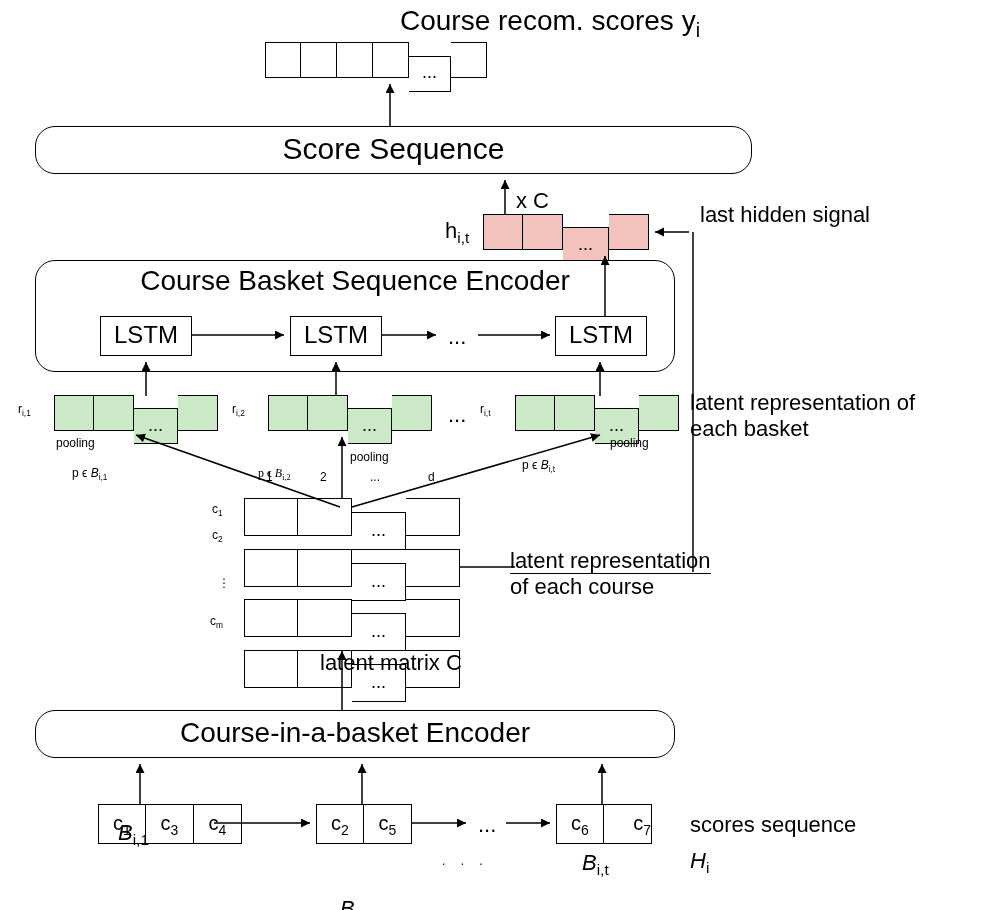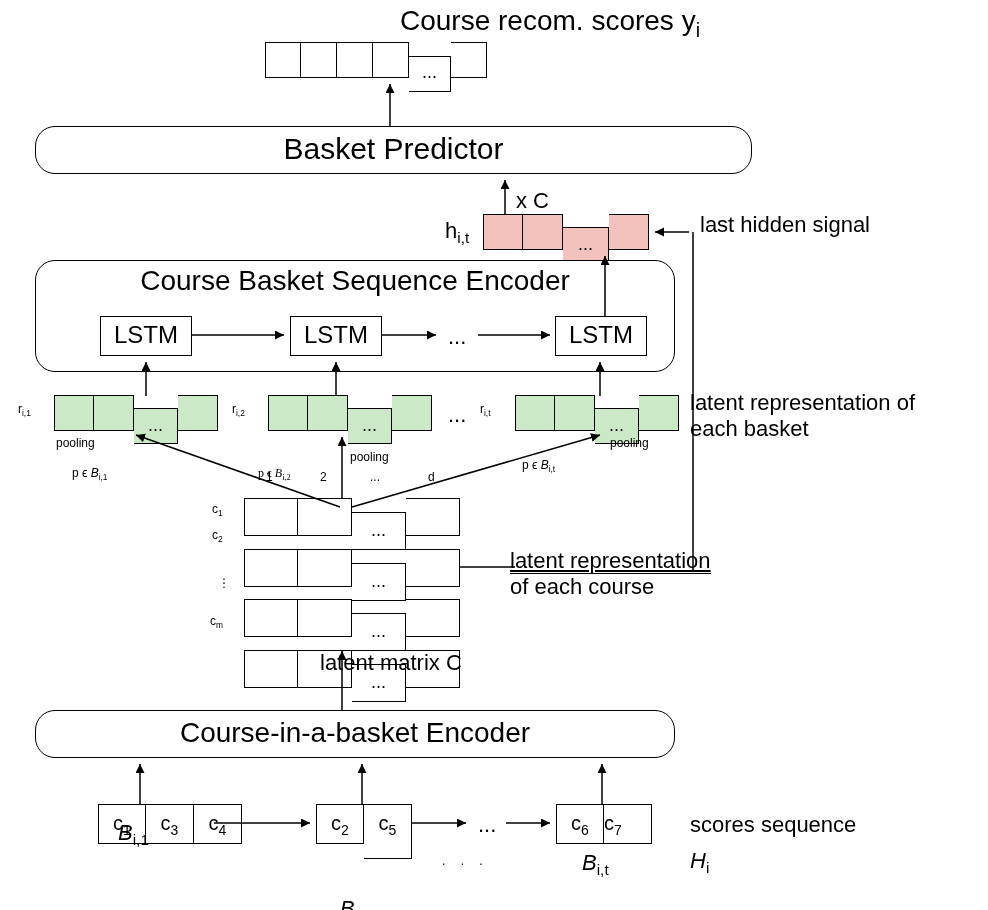--- a/index.html
+++ b/index.html
@@ -32,42 +32,42 @@
 <svg class="arrow" style="left:380px; top:78px;" width="20" height="48">
   <defs>
       <marker id="ah" markerWidth="8" markerHeight="8" refX="6" refY="3" orient="auto">
         <path d="M0,0 L6,3 L0,6 Z" fill="#000"></path>
       </marker>
     </defs>
   <line x1="10" y1="48" x2="10" y2="6" stroke="#000" stroke-width="1.5" marker-end="url(#ah)"></line>
 </svg>
 
 <div class="abs rounded-box" style="left:35px; top:126px; width:717px; height:48px;">
-  <div class="title" style="line-height:44px;font-size:30px;">Basket Predictor</div>
+  <div class="title" style="line-height:44px;font-size:30px;">Score Sequence</div>
 </div>
 
 <svg class="arrow" style="left:495px; top:174px;" width="20" height="40">
   <line x1="10" y1="40" x2="10" y2="6" stroke="#000" stroke-width="1.5" marker-end="url(#ah)"></line>
 </svg>
 
 <div class="abs label" style="left:516px; top:188px;">x  C</div>
 
 <div class="abs label" style="left:445px; top:218px;">
   <span>h</span><sub>i,t</sub>
 </div>
 
 <div class="abs" style="left:483px; top:214px;">
   <span class="cell red" style="width:40px;height:36px;"></span><span class="cell red" style="width:40px;height:36px;border-left:none;"></span><span class="cell red" style="width:46px;height:36px;border-left:none;text-align:center;font-size:18px;line-height:32px;">...</span><span class="cell red" style="width:40px;height:36px;border-left:none;"></span>
 </div>
 
 <svg class="arrow" style="left:649px; top:225px;" width="40" height="14">
   <line x1="40" y1="7" x2="6" y2="7" stroke="#000" stroke-width="1.5" marker-end="url(#ah)"></line>
 </svg>
 
-<div class="abs label" style="left:700px; top:212px;">last hidden signal</div>
+<div class="abs label" style="left:700px; top:202px;">last hidden signal</div>
 
 <div class="abs rounded-box" style="left:35px; top:260px; width:640px; height:112px;">
   <div class="title" style="margin-top:4px;font-size:28px;">Course Basket Sequence Encoder</div>
 </div>
 
 <div class="abs box" style="left:100px; top:316px; width:92px; height:40px; text-align:center; line-height:36px; font-size:24px;">LSTM</div>
 <div class="abs box" style="left:290px; top:316px; width:92px; height:40px; text-align:center; line-height:36px; font-size:24px;">LSTM</div>
 <div class="abs box" style="left:555px; top:316px; width:92px; height:40px; text-align:center; line-height:36px; font-size:24px;">LSTM</div>
 
 <svg class="arrow" style="left:192px; top:328px;" width="98" height="14">
@@ -151,21 +151,21 @@
   </div>
   <div style="margin-top:-1.5px;">
     <span class="cell" style="width:54px;height:38px;"></span><span class="cell" style="width:54px;height:38px;border-left:none;"></span><span class="cell" style="width:54px;height:38px;border-left:none;text-align:center;font-size:18px;line-height:34px;">...</span><span class="cell" style="width:54px;height:38px;border-left:none;"></span>
   </div>
   <div style="margin-top:-1.5px;">
     <span class="cell" style="width:54px;height:38px;"></span><span class="cell" style="width:54px;height:38px;border-left:none;"></span><span class="cell" style="width:54px;height:38px;border-left:none;text-align:center;font-size:18px;line-height:34px;">...</span><span class="cell" style="width:54px;height:38px;border-left:none;"></span>
   </div>
 </div>
 
 <div class="abs label" style="left:510px; top:548px; width:300px;">
-  <span style="border-bottom:1.5px solid #000;text-decoration:underline;">latent representation</span><br>of each course
+  <span style="border-bottom:1.5px solid #000;">latent representation</span><br>of each course
 </div>
 
 <svg class="arrow" style="left:460px; top:560px;" width="55" height="14">
     <line x1="0" y1="7" x2="55" y2="7" stroke="#000" stroke-width="1.5"></line>
   </svg>
 
 <svg class="arrow" style="left:686px; top:232px;" width="14" height="340">
   <line x1="7" y1="340" x2="7" y2="0" stroke="#000" stroke-width="1.5"></line>
 </svg>
 
@@ -187,25 +187,25 @@
   </svg>
 <svg class="arrow" style="left:592px; top:758px;" width="20" height="46">
     <line x1="10" y1="46" x2="10" y2="6" stroke="#000" stroke-width="1.5" marker-end="url(#ah)"></line>
   </svg>
 
 <div class="abs" style="left:70px; top:804px;padding-left:28px;">
   <span class="cell" style="width:48px;height:40px;text-align:center;line-height:36px;font-size:20px;"><span>c</span><sub>1</sub></span><span class="cell" style="width:48px;height:40px;border-left:none;text-align:center;line-height:36px;font-size:20px;"><span>c</span><sub>3</sub></span><span class="cell" style="width:48px;height:40px;border-left:none;text-align:center;line-height:36px;font-size:20px;"><span>c</span><sub>4</sub></span>
 </div>
 
 <div class="abs" style="left:316px; top:804px;">
-  <span class="cell" style="width:48px;height:40px;text-align:center;line-height:36px;font-size:20px;"><span>c</span><sub>2</sub></span><span class="cell" style="width:48px;height:55px;border-left:none;text-align:center;line-height:36px;font-size:20px;"><span>c</span><sub>5</sub></span>
+  <span class="cell" style="width:48px;height:40px;text-align:center;line-height:36px;font-size:20px;"><span>c</span><sub>2</sub></span><span class="cell" style="width:48px;height:40px;border-left:none;text-align:center;line-height:36px;font-size:20px;"><span>c</span><sub>5</sub></span>
 </div>
 
 <div class="abs" style="left:556px; top:804px;">
-  <span class="cell" style="width:48px;height:40px;text-align:center;line-height:36px;font-size:20px;"><span>c</span><sub>6</sub></span><span class="cell" style="width:48px;height:40px;border-left:none;text-align:left;line-height:36px;font-size:20px;"><span>c</span><sub>7</sub></span>
+  <span class="cell" style="width:48px;height:40px;text-align:center;line-height:36px;font-size:20px;"><span>c</span><sub>6</sub></span><span class="cell" style="width:48px;height:40px;border-left:none;text-align:right;line-height:36px;font-size:20px;"><span>c</span><sub>7</sub></span>
 </div>
 
 <svg class="arrow" style="left:214px; top:816px;" width="102" height="14">
     <line x1="0" y1="7" x2="96" y2="7" stroke="#000" stroke-width="1.5" marker-end="url(#ah)"></line>
   </svg>
 <svg class="arrow" style="left:412px; top:816px;" width="60" height="14">
     <line x1="0" y1="7" x2="54" y2="7" stroke="#000" stroke-width="1.5" marker-end="url(#ah)"></line>
   </svg>
 <div class="abs" style="left:478px; top:812px;font-size:22px;">...</div>
 <svg class="arrow" style="left:506px; top:816px;" width="50" height="14">

